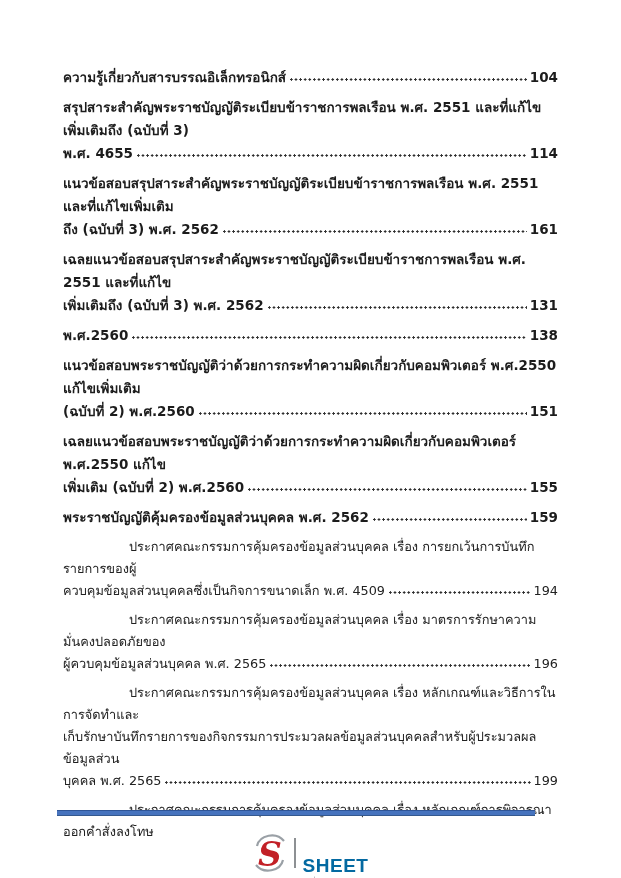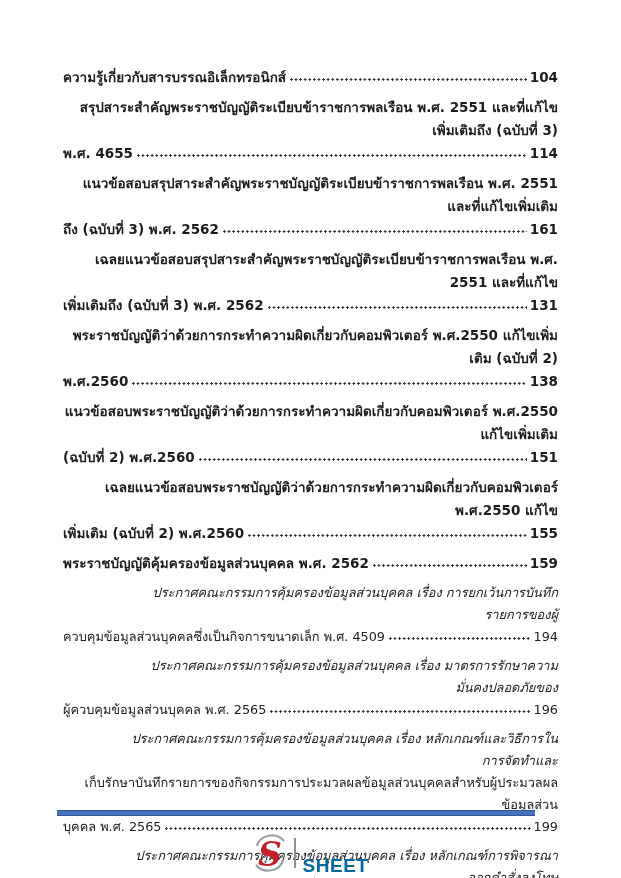--- a/index.html
+++ b/index.html
@@ -21,22 +21,22 @@
     font-weight:bold;
     font-size:13.5px;
     line-height:23px;
   }
   .entry.sub{
     font-weight:normal;
     font-size:12.8px;
     line-height:22px;
     color:#212121;
   }
-  .entry .line{white-space:normal;text-align:right;}
-  .entry.sub .line:first-child{text-indent:66px;font-style:italic;}
+  .entry .line{white-space:normal;}
+  .entry.sub .line:first-child{text-indent:66px;}
   .entry .line.last{
     display:flex;
     align-items:baseline;
     text-indent:0;
   }
   .entry.sub .line.last:first-child{padding-left:66px;}
   .t{flex:0 1 auto;}
   .leader{
     flex:1 1 auto;
     min-width:14px;
@@ -121,21 +121,20 @@
       </div>
       <div class="entry main">
         <div class="line"><span class="t">เฉลยแนวข้อสอบสรุปสาระสำคัญพระราชบัญญัติระเบียบข้าราชการพลเรือน พ.ศ. 2551 และที่แก้ไข</span></div>
         <div class="line last">
           <span class="t">เพิ่มเติมถึง (ฉบับที่ 3) พ.ศ. 2562</span>
           <span class="leader"></span>
           <span class="pg">131</span>
         </div>
       </div>
       <div class="entry main">
-        <div class="line"><span class="t">พระราชบัญญัติว่าด้วยการกระทำความผิดเกี่ยวกับคอมพิวเตอร์ พ.ศ.2550 แก้ไขเพิ่มเติม (ฉบับที่ 2)</span></div>
         <div class="line last">
           <span class="t">พ.ศ.2560</span>
           <span class="leader"></span>
           <span class="pg">138</span>
         </div>
       </div>
       <div class="entry main">
         <div class="line"><span class="t">แนวข้อสอบพระราชบัญญัติว่าด้วยการกระทำความผิดเกี่ยวกับคอมพิวเตอร์ พ.ศ.2550 แก้ไขเพิ่มเติม</span></div>
         <div class="line last">
           <span class="t">(ฉบับที่ 2) พ.ศ.2560</span>

